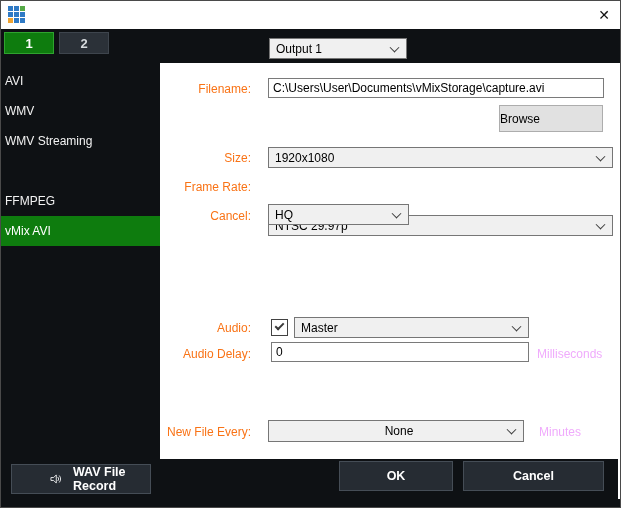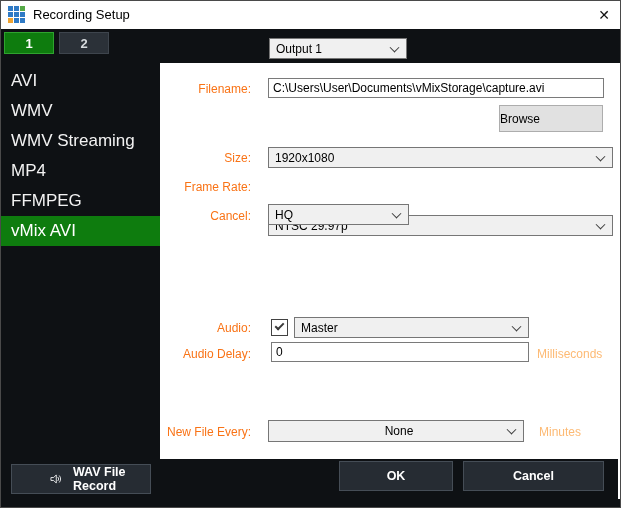--- a/index.html
+++ b/index.html
@@ -17,28 +17,28 @@
   .app-icon span { width:5px; height:5px; }
   .title { position:absolute; left:32px; top:6px; font-size:13px; color:#000; white-space:nowrap; }
   .close { position:absolute; right:10px; top:5px; font-size:14px; color:#111; cursor:default; line-height:18px; }
   
   .tab { position:absolute; top:31px; width:50px; height:22px; display:flex; align-items:center;
     justify-content:center; font-size:13px; font-weight:bold; }
   .tab.t1 { left:3px;  background:#0e7c0e; border:1px solid #2fa32f; color:#fff; }
   .tab.t2 { left:58px; background:#2b3138; border:1px solid #3e454d; color:#d6dadd; }
   
   .side-item { position:absolute; left:0; width:159px; height:30px; display:flex; align-items:center;
-    padding-left:10px; color:#f2f2f2; font-size:17px; }
+    padding-left:4px; color:#f2f2f2; font-size:12px; }
   .side-item.sel { background:#0e7c0e; color:#fff; }
   
   .panel { position:absolute; left:159px; top:62px; width:462px; height:396px; background:#ffffff; }
   .edge-strip { position:absolute; left:617px; top:458px; width:4px; height:40px; background:#ffffff; }
   
   .flabel { position:absolute; right:369px; font-size:12px; color:#f97316; white-space:nowrap; }
-  .ulabel { position:absolute; font-size:12px; color:#fdba74; white-space:nowrap; }
+  .ulabel { position:absolute; font-size:12px; color:#f0abfc; white-space:nowrap; }
   .tinput { position:absolute; background:#fff; border:1px solid #7a7a7a; font-family:"Liberation Sans",sans-serif;
     font-size:12px; color:#000; padding:1px 4px; outline:none; }
   .combo { position:absolute; background:#f0f0f0; border:1px solid #767676; font-size:12px; color:#000;
     display:flex; align-items:center; padding-left:6px; cursor:default; }
   .chev { position:absolute; right:8px; top:50%; width:7px; height:7px;
     border-right:1.4px solid #3c3c3c; border-bottom:1.4px solid #3c3c3c;
     transform:translateY(-70%) rotate(45deg); }
   .btn-light { position:absolute; background:#e1e1e1; border:1px solid #adadad; font-size:12px; color:#000;
     display:flex; align-items:center; justify-content:flex-start; cursor:default; }
   .checkbox { position:absolute; left:270px; top:318px; width:17px; height:17px; background:#fff;
@@ -61,43 +61,39 @@
       <span style="background:#2f7ac5"></span>
         <span style="background:#2f7ac5"></span>
         <span style="background:#55a946"></span>
       <span style="background:#2f7ac5"></span>
         <span style="background:#2f7ac5"></span>
         <span style="background:#2f7ac5"></span>
       <span style="background:#f0a32f"></span>
         <span style="background:#2f7ac5"></span>
         <span style="background:#2f7ac5"></span>
     </div>
-    <div class="title">Recording Setup</div>
     <div class="close">✕</div>
   </div>
 
   <div class="tab t1">1</div>
   <div class="tab t2">2</div>
 
   <div class="combo" style="left:268px; top:37px; width:138px; height:21px;">
     <span>Output 1</span>
     <i class="chev"></i>
   </div>
 
   <div class="side-item" style="top:65px">
       <span>AVI</span>
     </div>
   <div class="side-item" style="top:95px">
       <span>WMV</span>
     </div>
   <div class="side-item" style="top:125px">
       <span>WMV Streaming</span>
-    </div>
-  <div class="side-item" style="top:155px">
-      <span>MP4</span>
     </div>
   <div class="side-item sel" style="top:215px">
       <span>vMix AVI</span>
     </div>
   <div class="side-item" style="top:185px">
       <span>FFMPEG</span>
     </div>
 
   <div class="panel"></div>
   <div class="edge-strip"></div>

